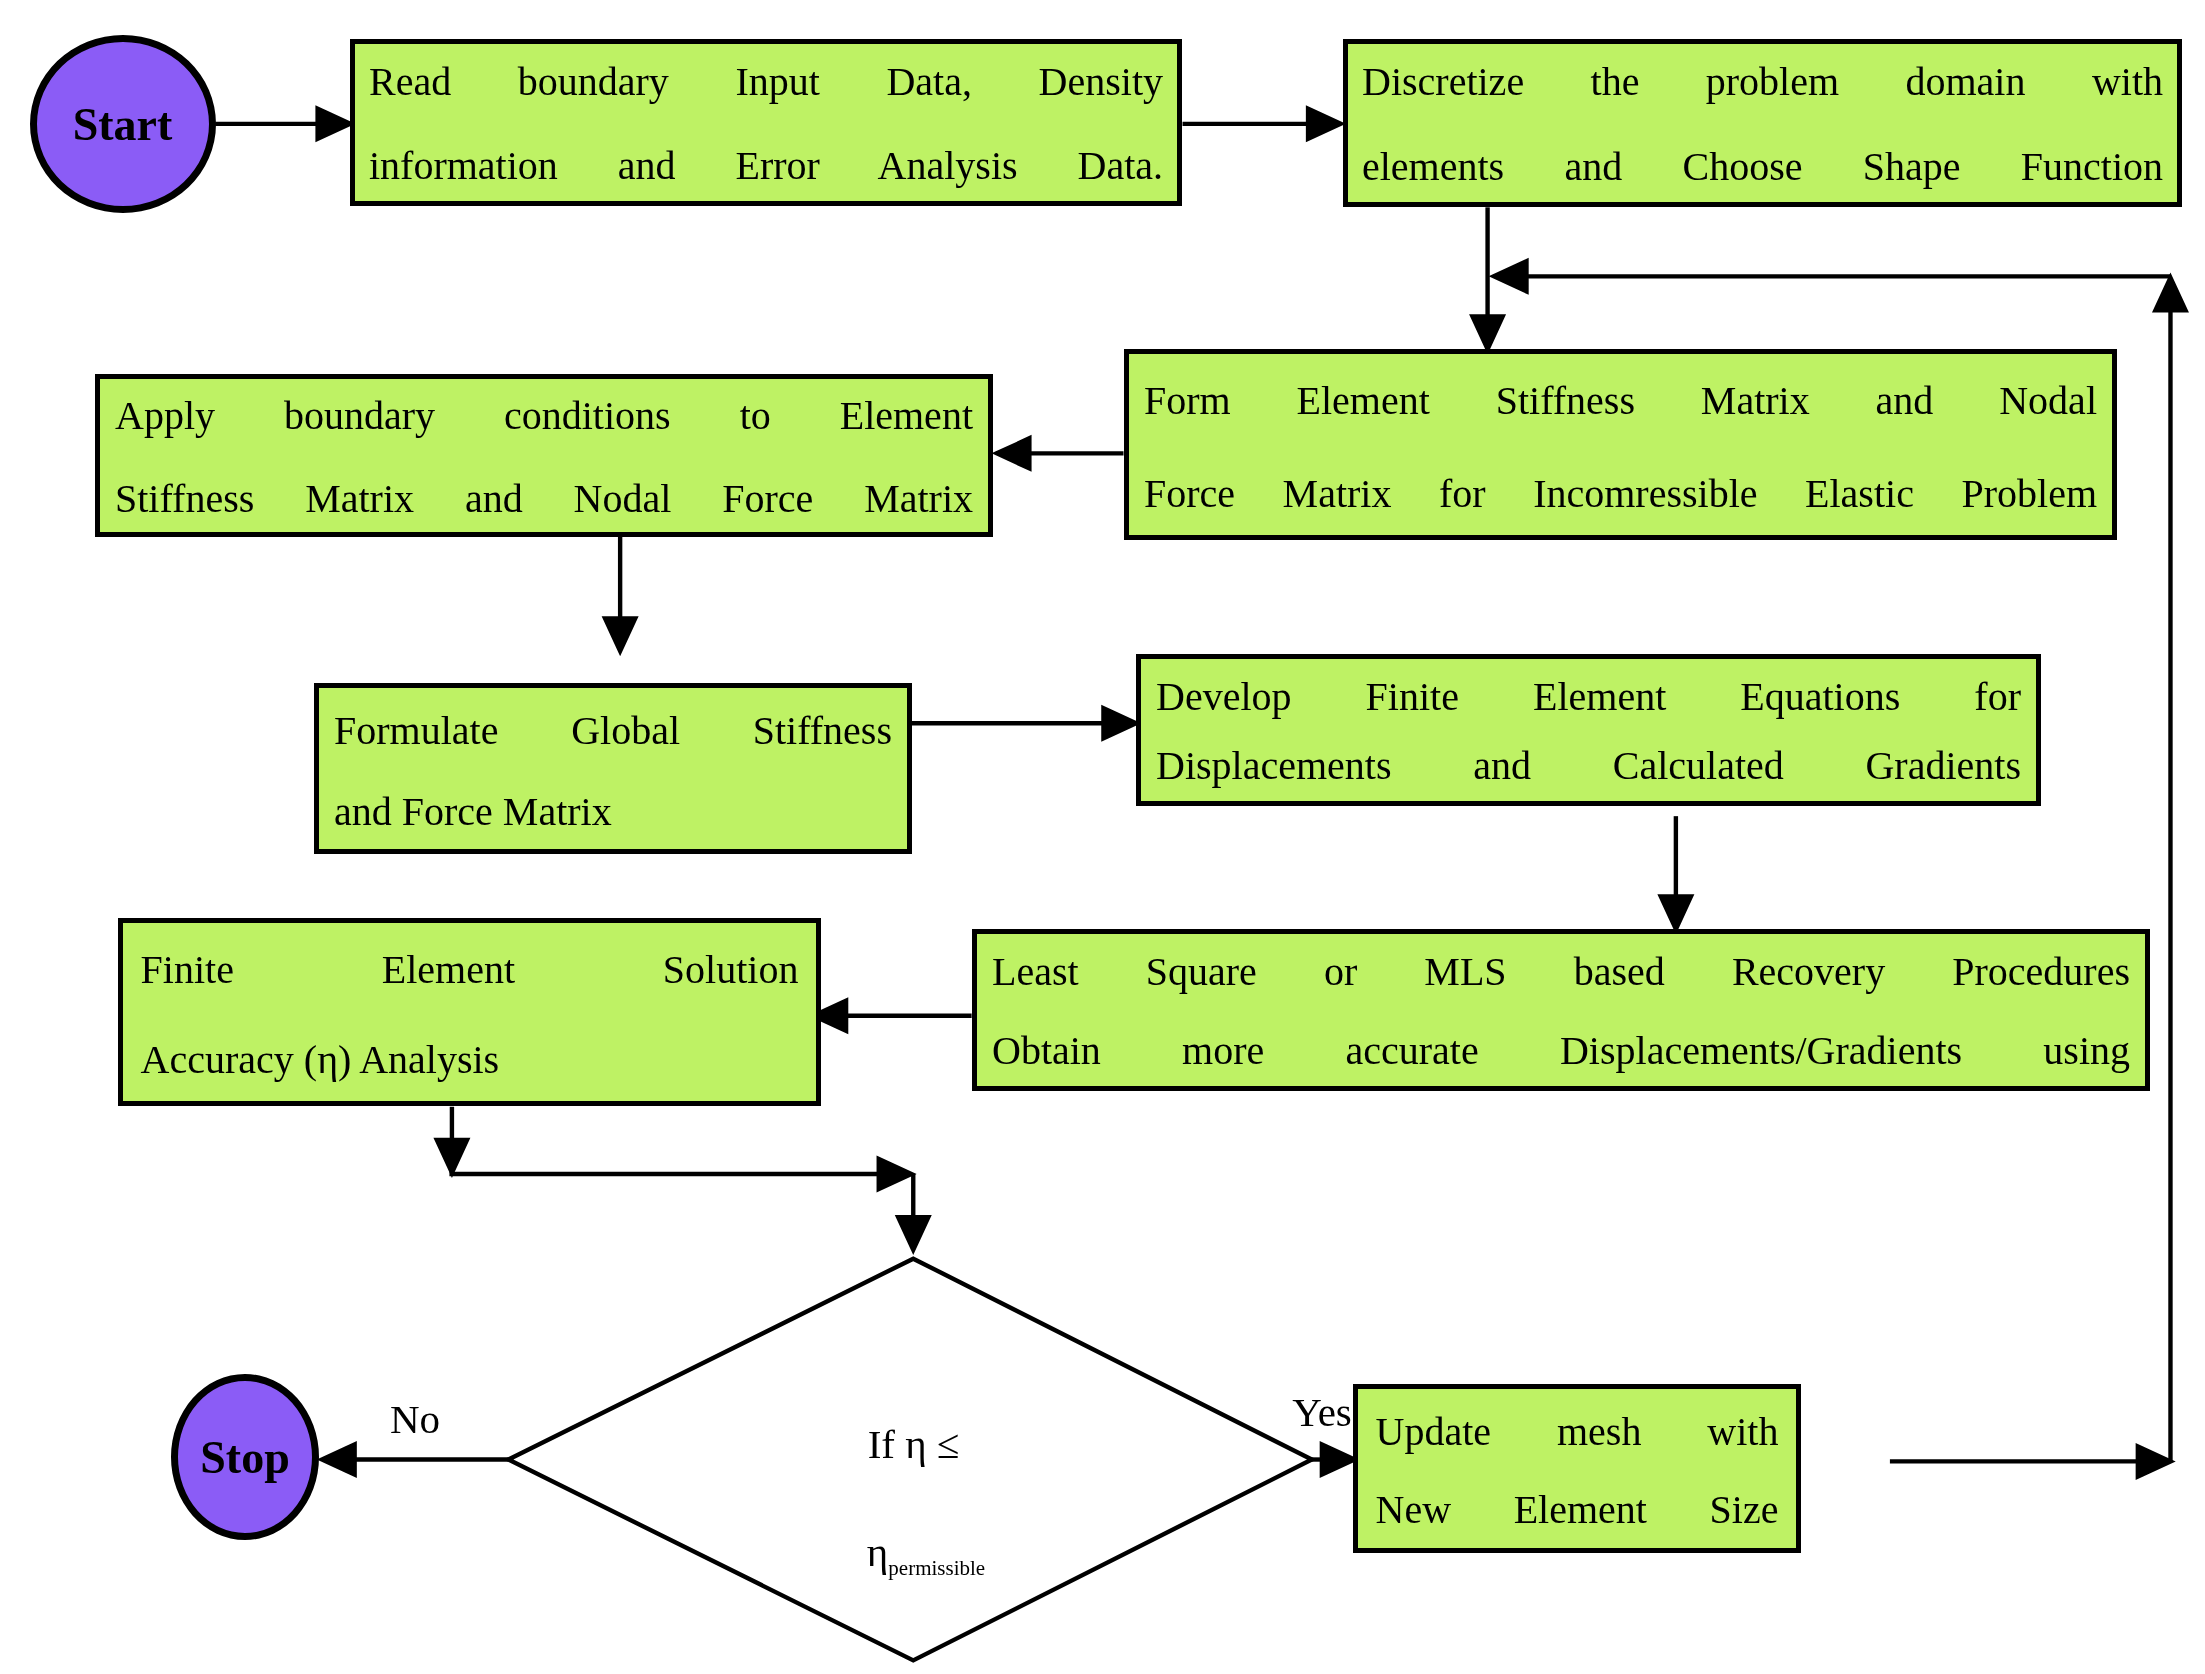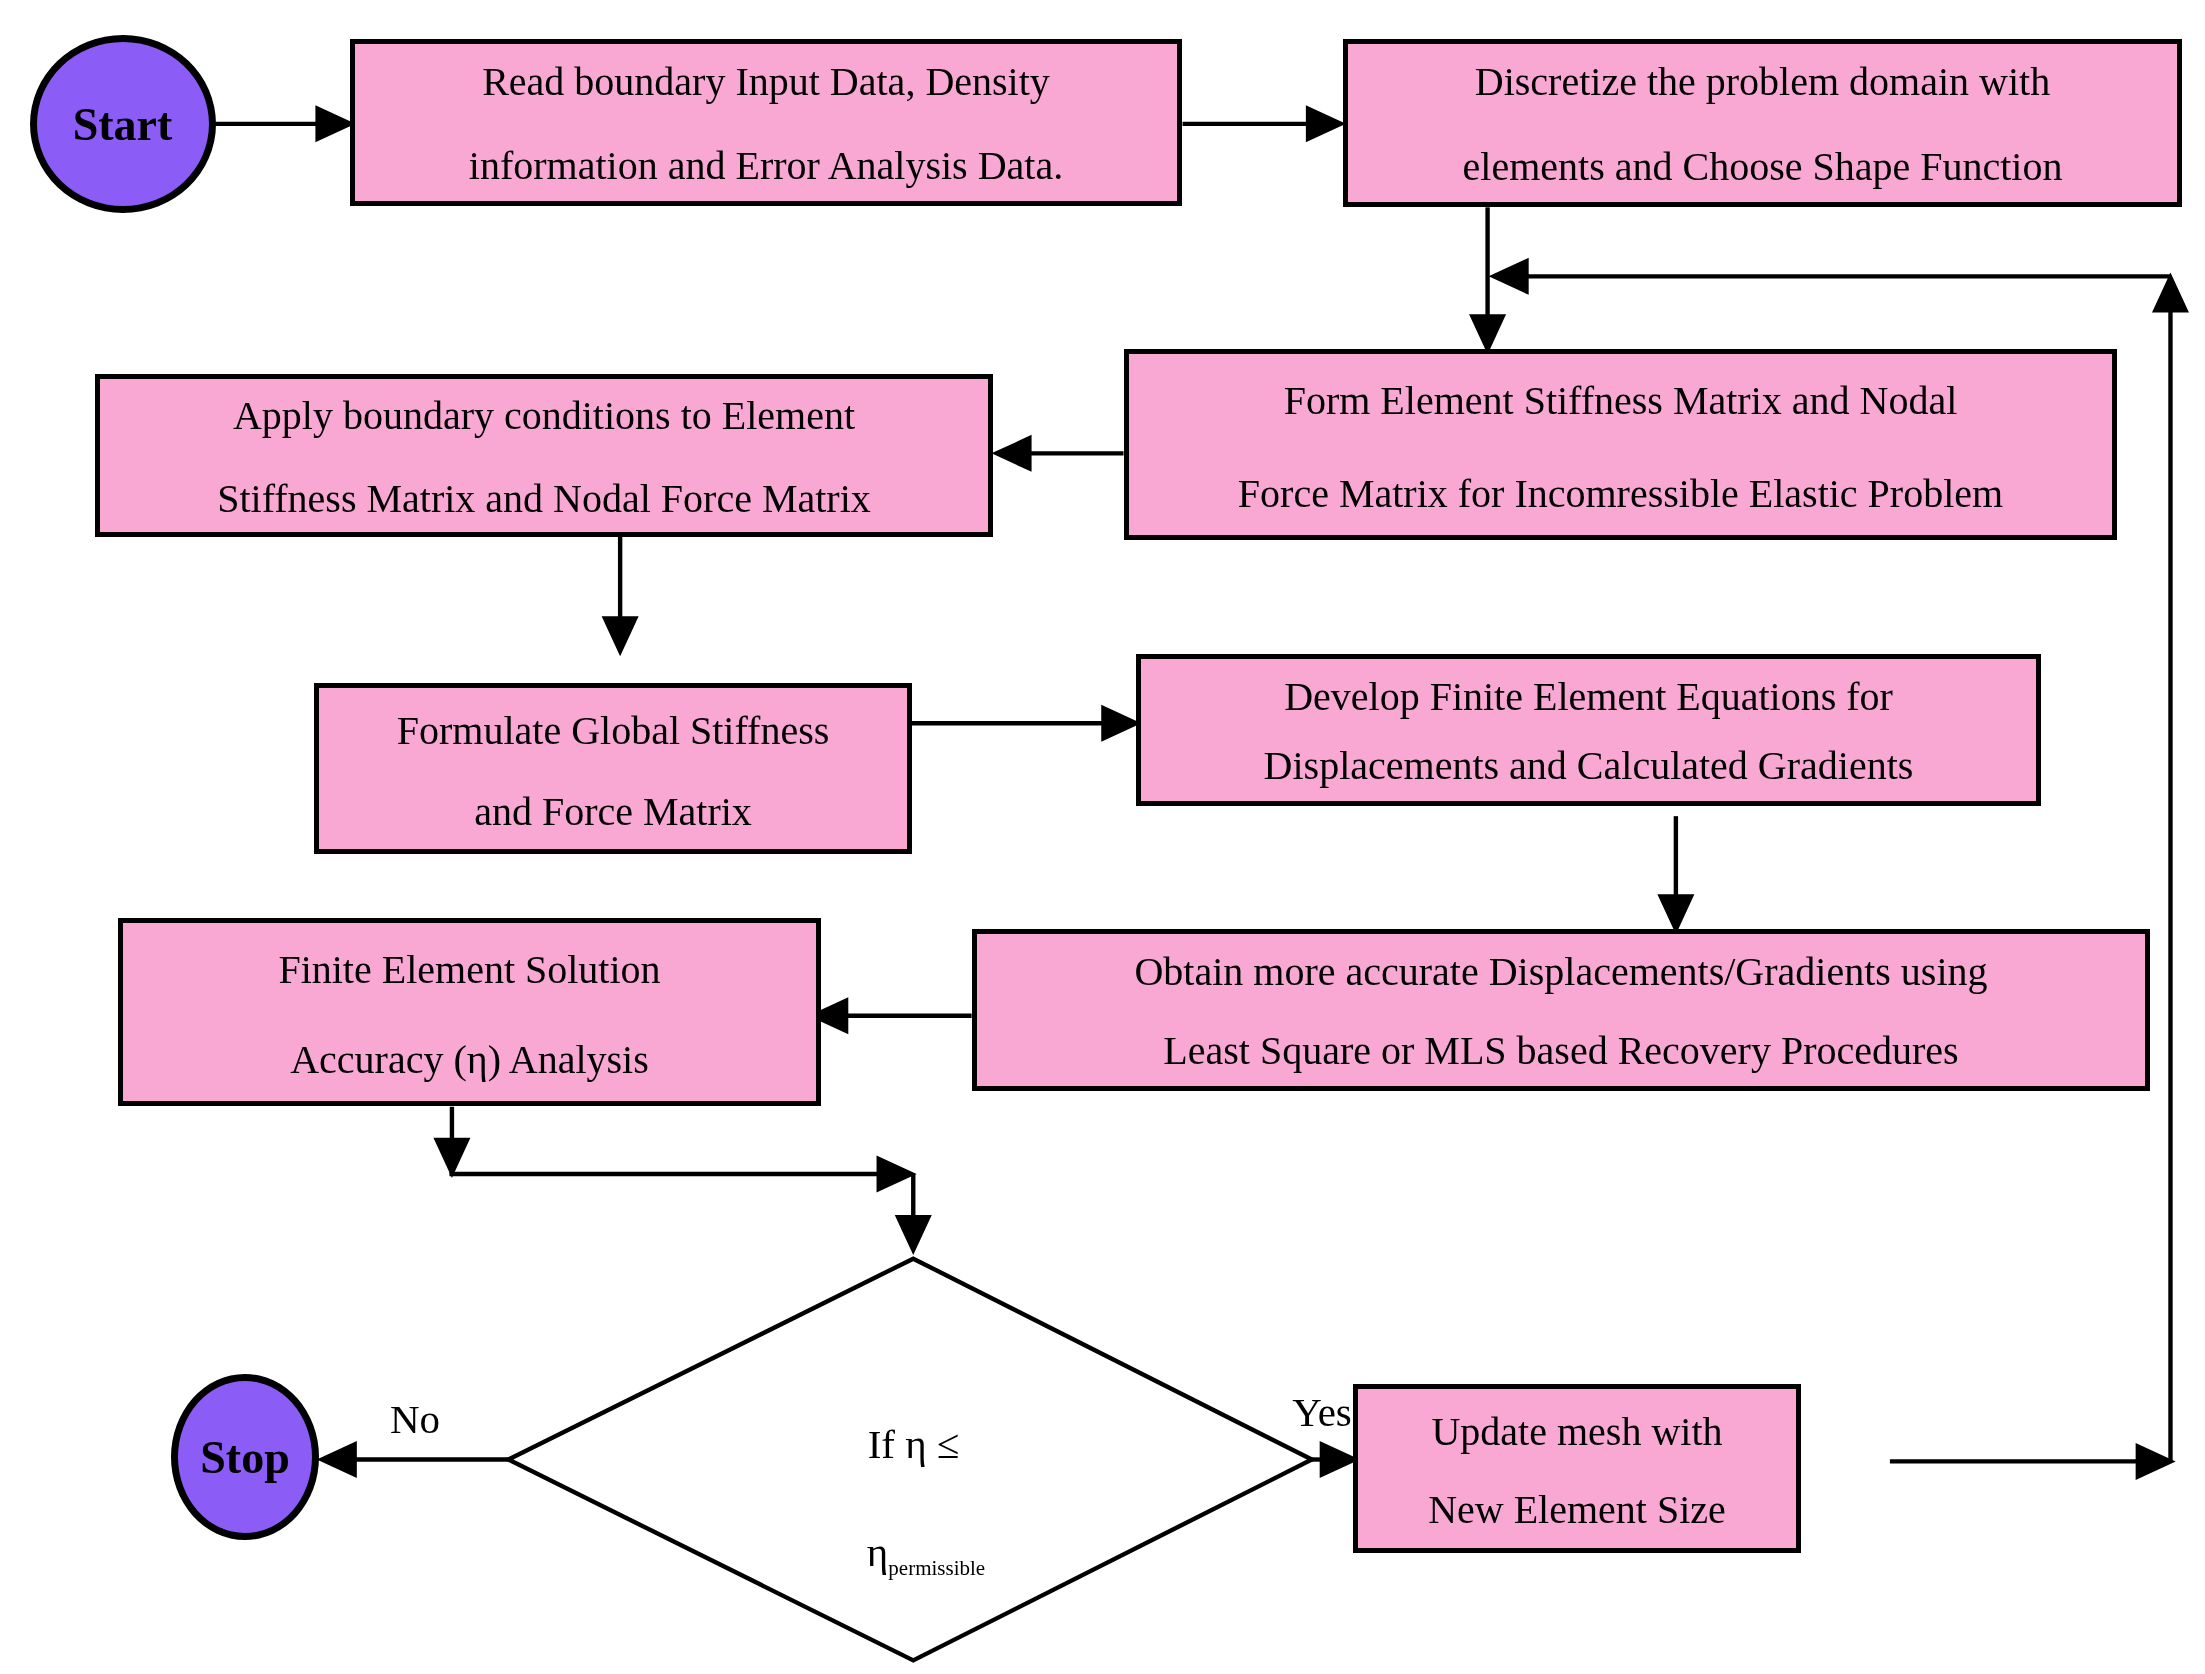--- a/index.html
+++ b/index.html
@@ -8,24 +8,24 @@
     width:2205px;height:1675px;
     background:#ffffff;
     font-family:"Liberation Serif", serif;
     color:#000;
     overflow:hidden;
   }
   #wires{position:absolute;left:0;top:0;width:2205px;height:1675px;}
   .pbox{
     position:absolute;
     border:5.6px solid #000;
-    background:#f9a8d4;
+    background:#bef264;
     box-sizing:border-box;
     display:flex;flex-direction:column;justify-content:space-between;
-    font-size:40px;line-height:44px;align-items:center;
+    font-size:40px;line-height:44px;
   }
   .bline{
     text-align:justify;
     text-align-last:justify;
     white-space:nowrap;
   }
   .bline.natural{
     text-align:left;
     text-align-last:auto;
   }
@@ -174,22 +174,22 @@
     <div class="bline">Formulate Global Stiffness</div>
     <div class="bline natural">and Force Matrix</div>
   </div>
 
   <div class="pbox" style="left:1136px;top:654px;width:905px;height:152px;padding:16.3px 15px 12.6px 15px;">
     <div class="bline">Develop Finite Element Equations for</div>
     <div class="bline">Displacements and Calculated Gradients</div>
   </div>
 
   <div class="pbox" style="left:972px;top:929px;width:1178px;height:162px;padding:16.3px 15px 12.6px 15px;">
+    <div class="bline">Least Square or MLS based Recovery Procedures</div>
     <div class="bline">Obtain more accurate Displacements/Gradients using</div>
-    <div class="bline">Least Square or MLS based Recovery Procedures</div>
   </div>
 
   <div class="pbox" style="left:118px;top:918px;width:703px;height:188px;padding:25px 17.6px 19px 17.6px;">
     <div class="bline">Finite Element Solution</div>
     <div class="bline natural">Accuracy (η) Analysis</div>
   </div>
 
   <div class="pbox" style="left:1353px;top:1384px;width:448px;height:169px;padding:21.3px 17.6px 16.3px 17.6px;">
     <div class="bline">Update mesh with</div>
     <div class="bline">New Element Size</div>

